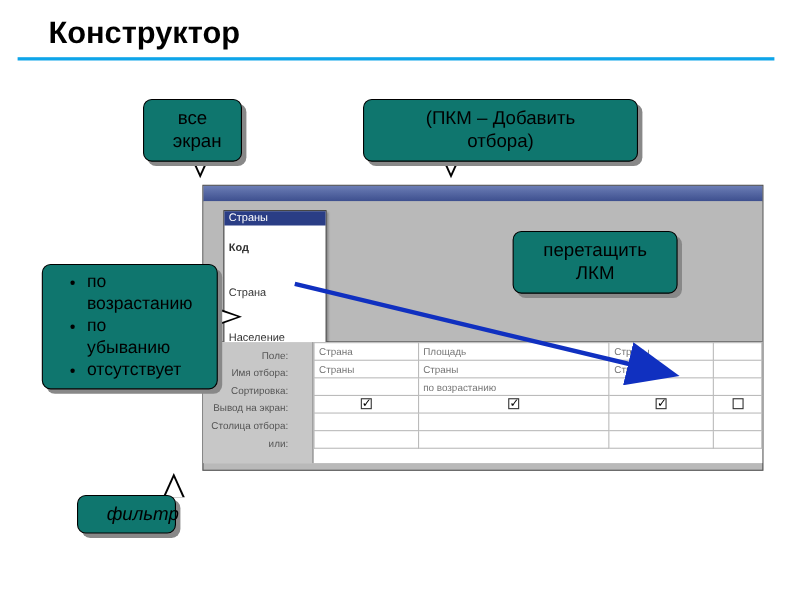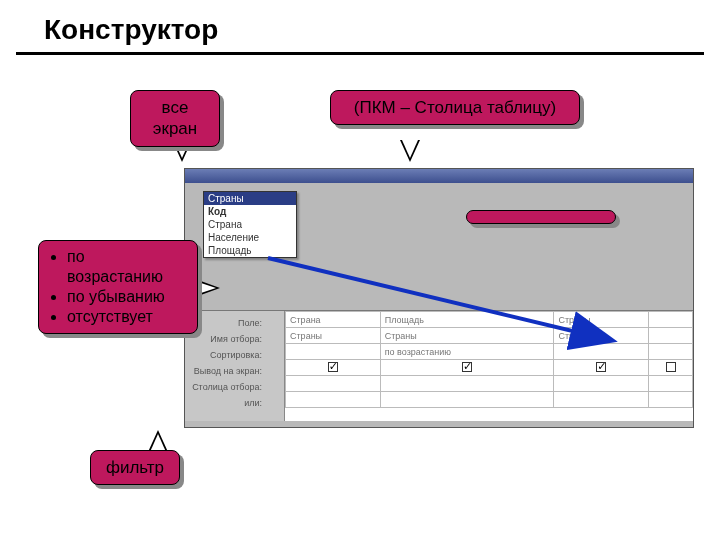--- a/index.html
+++ b/index.html
@@ -9,30 +9,30 @@
     background: #fff;
     width: 720px;
     height: 540px;
     position: relative;
     overflow: hidden;
   }
   .title {
     font-size: 28px;
     font-weight: bold;
     padding: 14px 0 6px 28px;
-    border-bottom: 3px solid #000000;
+    border-bottom: 3px solid #0ea5e9;
     margin: 0 16px 0 16px;
   }
   .callout {
     position: absolute;
-    background: #be185d;
+    background: #0f766e;
     border: 1.5px solid #000;
     border-radius: 8px;
     box-shadow: 4px 4px 0 #888;
-    padding: 6px 14px;
+    padding: 6px 26px;
     font-size: 17px;
     text-align: center;
     line-height: 1.25;
     z-index: 10;
   }
   .callout.small { font-size: 16px; }
   .callout ul { margin: 0; padding-left: 14px; text-align: left; }
   .callout .t-head { font-weight: bold; }
   
   .tail {
@@ -108,21 +108,21 @@
     border: 1px solid #333;
     box-shadow: 2px 2px 2px rgba(0,0,0,0.3);
   }
   .tablecard .tc-title {
     background: #2a3d85;
     color: #fff;
     padding: 1px 4px;
     font-size: 10px;
   }
   .tablecard .tc-row {
-    padding: 1px 4px;
+    padding: 15px 4px;
     font-size: 10px;
     color: #333;
     filter: blur(0.7px);
   }
   .tablecard .tc-row.key { font-weight: bold; filter: none; }
   .dbwin .lower {
     background: #fff;
     height: 110px;
     position: relative;
     display: flex;
@@ -181,37 +181,39 @@
 
 <div class="title">Конструктор</div>
 
 <div class="callout" style="left:130px; top:90px; width:90px;">
   <div>все</div>
   <div>экран</div>
 </div>
 <div class="tail tail-down" style="left:172px; top:140px;"></div>
 
 <div class="callout" style="left:330px; top:90px; width:250px;">
-  <div>(ПКМ – Столица таблицу)</div>
+  <div>(ПКМ – Добавить отбора)</div>
 </div>
 <div class="tail tail-down" style="left:400px; top:140px;"></div>
 
 <div class="callout" style="left:466px; top:210px; width:150px;">
+  <div>перетащить</div>
+  <div>ЛКМ</div>
 </div>
 
 <div class="callout small" style="left:38px; top:240px; width:160px; text-align:left;">
   <ul>
     <li>по возрастанию</li>
     <li>по убыванию</li>
     <li>отсутствует</li>
   </ul>
 </div>
 <div class="tail tail-right" style="left:198px; top:280px;"></div>
 
-<div class="callout" style="left:90px; top:450px; width:90px;">
+<div class="callout" style="left:70px; top:450px; width:90px;font-style:italic;">
   <span>фильтр</span>
 </div>
 <div class="tail tail-up" style="left:148px; top:430px;"></div>
 
 <svg class="arrow-svg" width="370" height="120">
   <defs>
     <marker id="ah" markerWidth="12" markerHeight="10" refX="10" refY="5" orient="auto">
       <polygon points="0,0 12,5 0,10" fill="#1030c0"></polygon>
     </marker>
   </defs>

